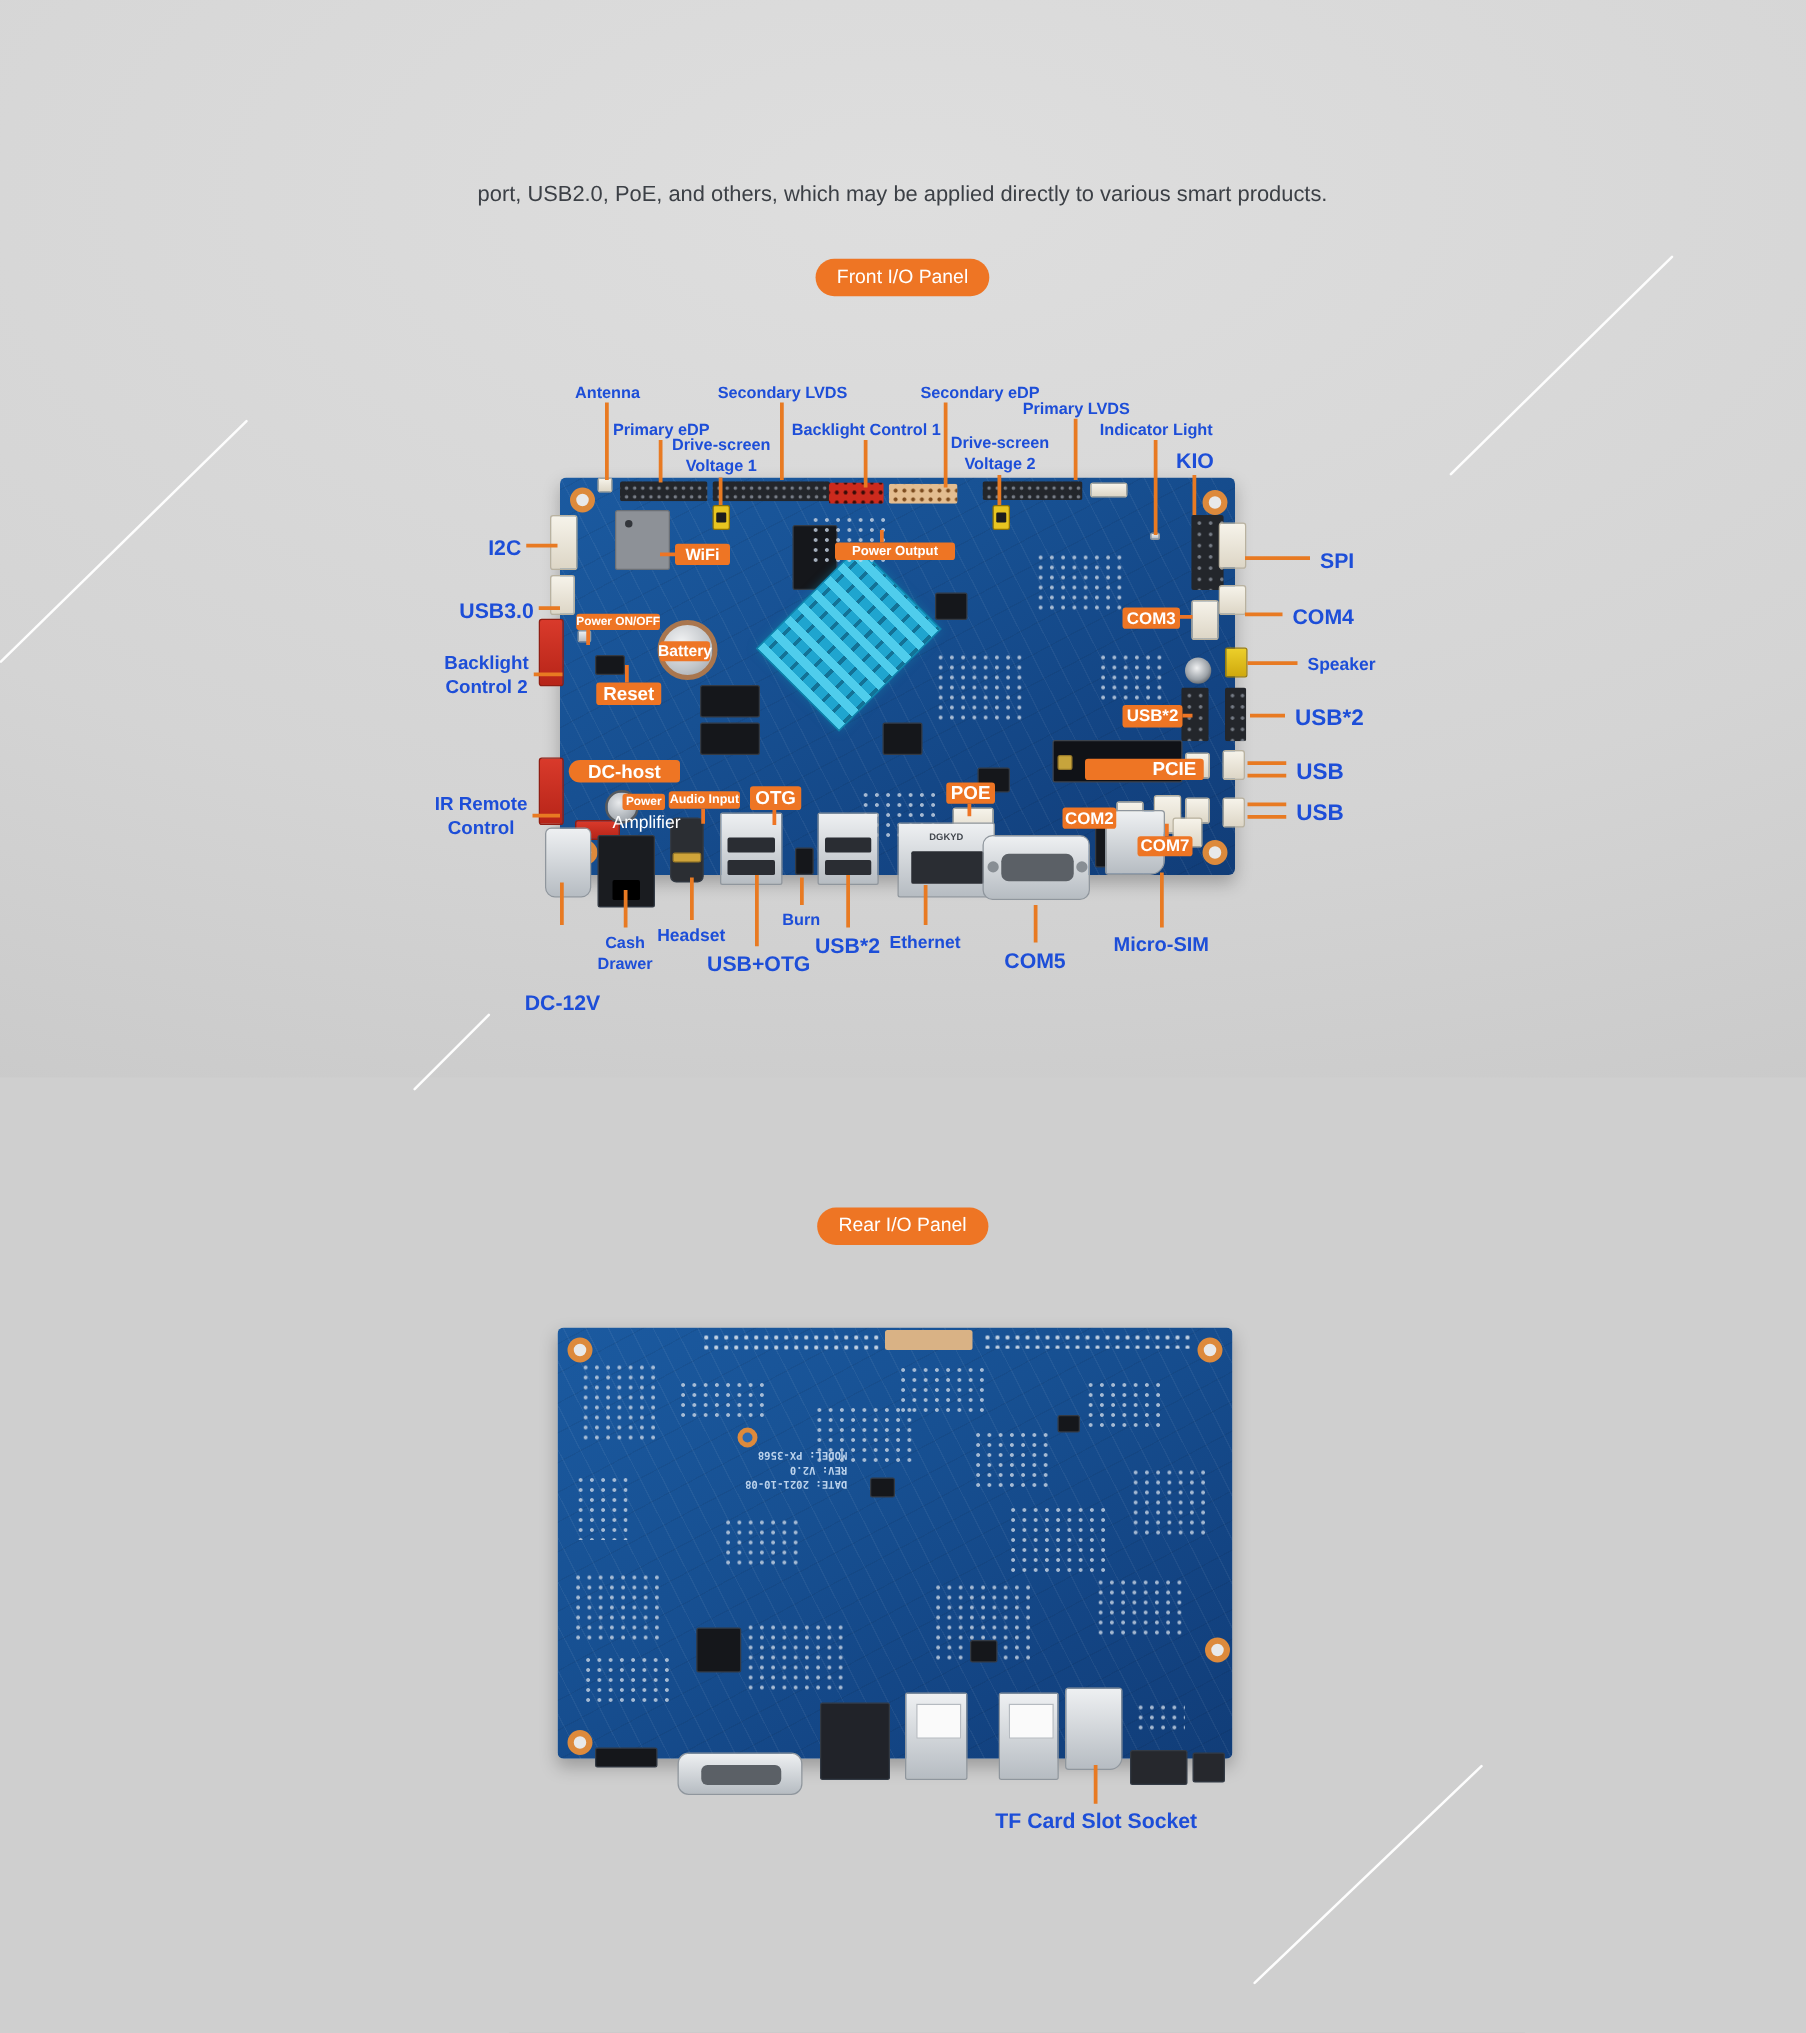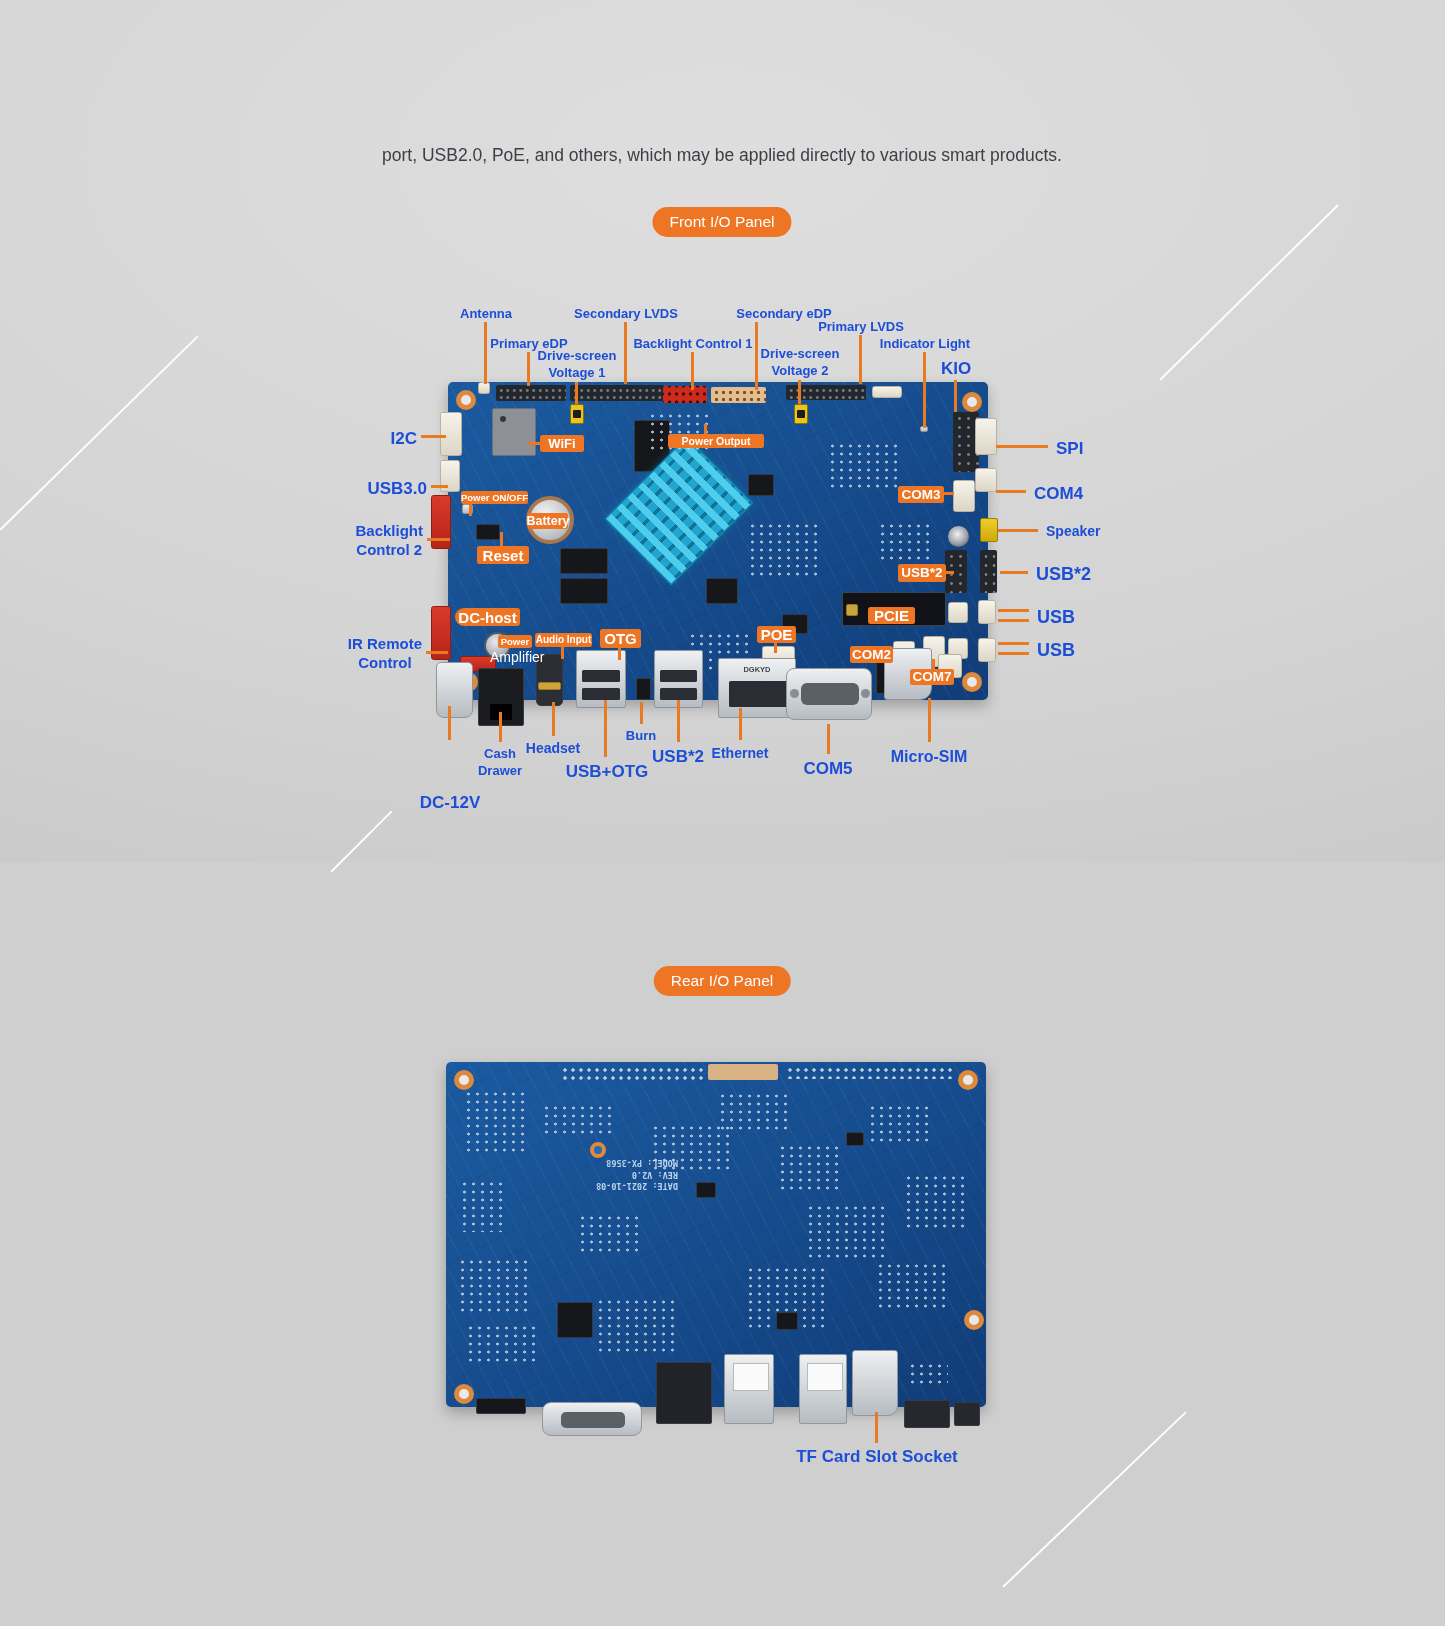--- a/index.html
+++ b/index.html
@@ -148,36 +148,36 @@
     <div class="metal" style="left:436px;top:266px;width:48px;height:52px;border-radius:3px 3px 12px 3px;"></div>
     <div class="conn-w" style="left:490px;top:272px;width:24px;height:24px;"></div>
 
     <div class="bstub" style="left:80px;top:60px;width:12px;height:3px;"></div>
     <div class="badge" style="left:92px;top:53px;width:44px;height:17px;font-size:13px;">WiFi</div>
     <div class="bstub" style="left:21px;top:122px;width:3px;height:12px;"></div>
     <div class="badge" style="left:13px;top:109px;width:67px;height:13px;font-size:9.5px;">Power ON/OFF</div>
     <div class="badge" style="left:80px;top:131px;width:40px;height:16px;font-size:12.5px;">Battery</div>
     <div class="bstub" style="left:52px;top:150px;width:3px;height:14px;"></div>
     <div class="badge" style="left:29px;top:164px;width:52px;height:18px;font-size:15px;">Reset</div>
-    <div class="badge" style="left:7px;top:226px;width:65px;height:18px;font-size:15px;border-radius:9px 3px 3px 9px;">DC-host</div>
+    <div class="badge" style="left:7px;top:226px;width:89px;height:18px;font-size:15px;border-radius:9px 3px 3px 9px;">DC-host</div>
     <div class="badge" style="left:50px;top:253px;width:34px;height:13px;font-size:9.5px;">Power</div>
     <div style="position:absolute;left:42px;top:267px;width:50px;text-align:right;color:#fff;font-size:14px;font-weight:400;">Amplifier</div>
     <div class="bstub" style="left:113px;top:265px;width:3px;height:12px;"></div>
     <div class="badge" style="left:87px;top:251px;width:57px;height:14px;font-size:10px;">Audio Input</div>
     <div class="bstub" style="left:170px;top:266px;width:3px;height:12px;"></div>
     <div class="badge" style="left:152px;top:247px;width:41px;height:19px;font-size:15px;">OTG</div>
     <div class="bstub" style="left:256px;top:42px;width:3px;height:10px;"></div>
     <div class="badge" style="left:220px;top:52px;width:96px;height:14px;font-size:10.5px;">Power Output</div>
     <div class="bstub" style="left:326px;top:261px;width:3px;height:10px;"></div>
     <div class="badge" style="left:309px;top:244px;width:39px;height:17px;font-size:15px;">POE</div>
     <div class="bstub" style="left:496px;top:110px;width:10px;height:3px;"></div>
     <div class="badge" style="left:450px;top:104px;width:46px;height:17px;font-size:13.5px;">COM3</div>
     <div class="bstub" style="left:498px;top:189px;width:8px;height:3px;"></div>
     <div class="badge" style="left:450px;top:182px;width:48px;height:18px;font-size:13.5px;">USB*2</div>
-    <div class="badge" style="left:420px;top:225px;width:47px;height:17px;font-size:15px;">PCIE</div>
+    <div class="badge" style="left:420px;top:225px;width:47px;height:17px;font-size:15px;padding-left:48px;">PCIE</div>
     <div class="badge" style="left:402px;top:264px;width:43px;height:17px;font-size:13.5px;">COM2</div>
     <div class="bstub" style="left:484px;top:277px;width:3px;height:10px;"></div>
     <div class="badge" style="left:462px;top:287px;width:44px;height:16px;font-size:13.5px;">COM7</div>
   </div>
 
   <div class="lbl ctr" style="left:486px;top:306px;font-size:13px;">Antenna</div>
   <div class="lead-v" style="left:484px;top:322px;height:62px;"></div>
   <div class="lbl ctr" style="left:529px;top:336px;font-size:13px;">Primary eDP</div>
   <div class="lead-v" style="left:527px;top:352px;height:34px;"></div>
   <div class="lbl ctr" style="left:577px;top:348px;font-size:13px;">Drive-screen

